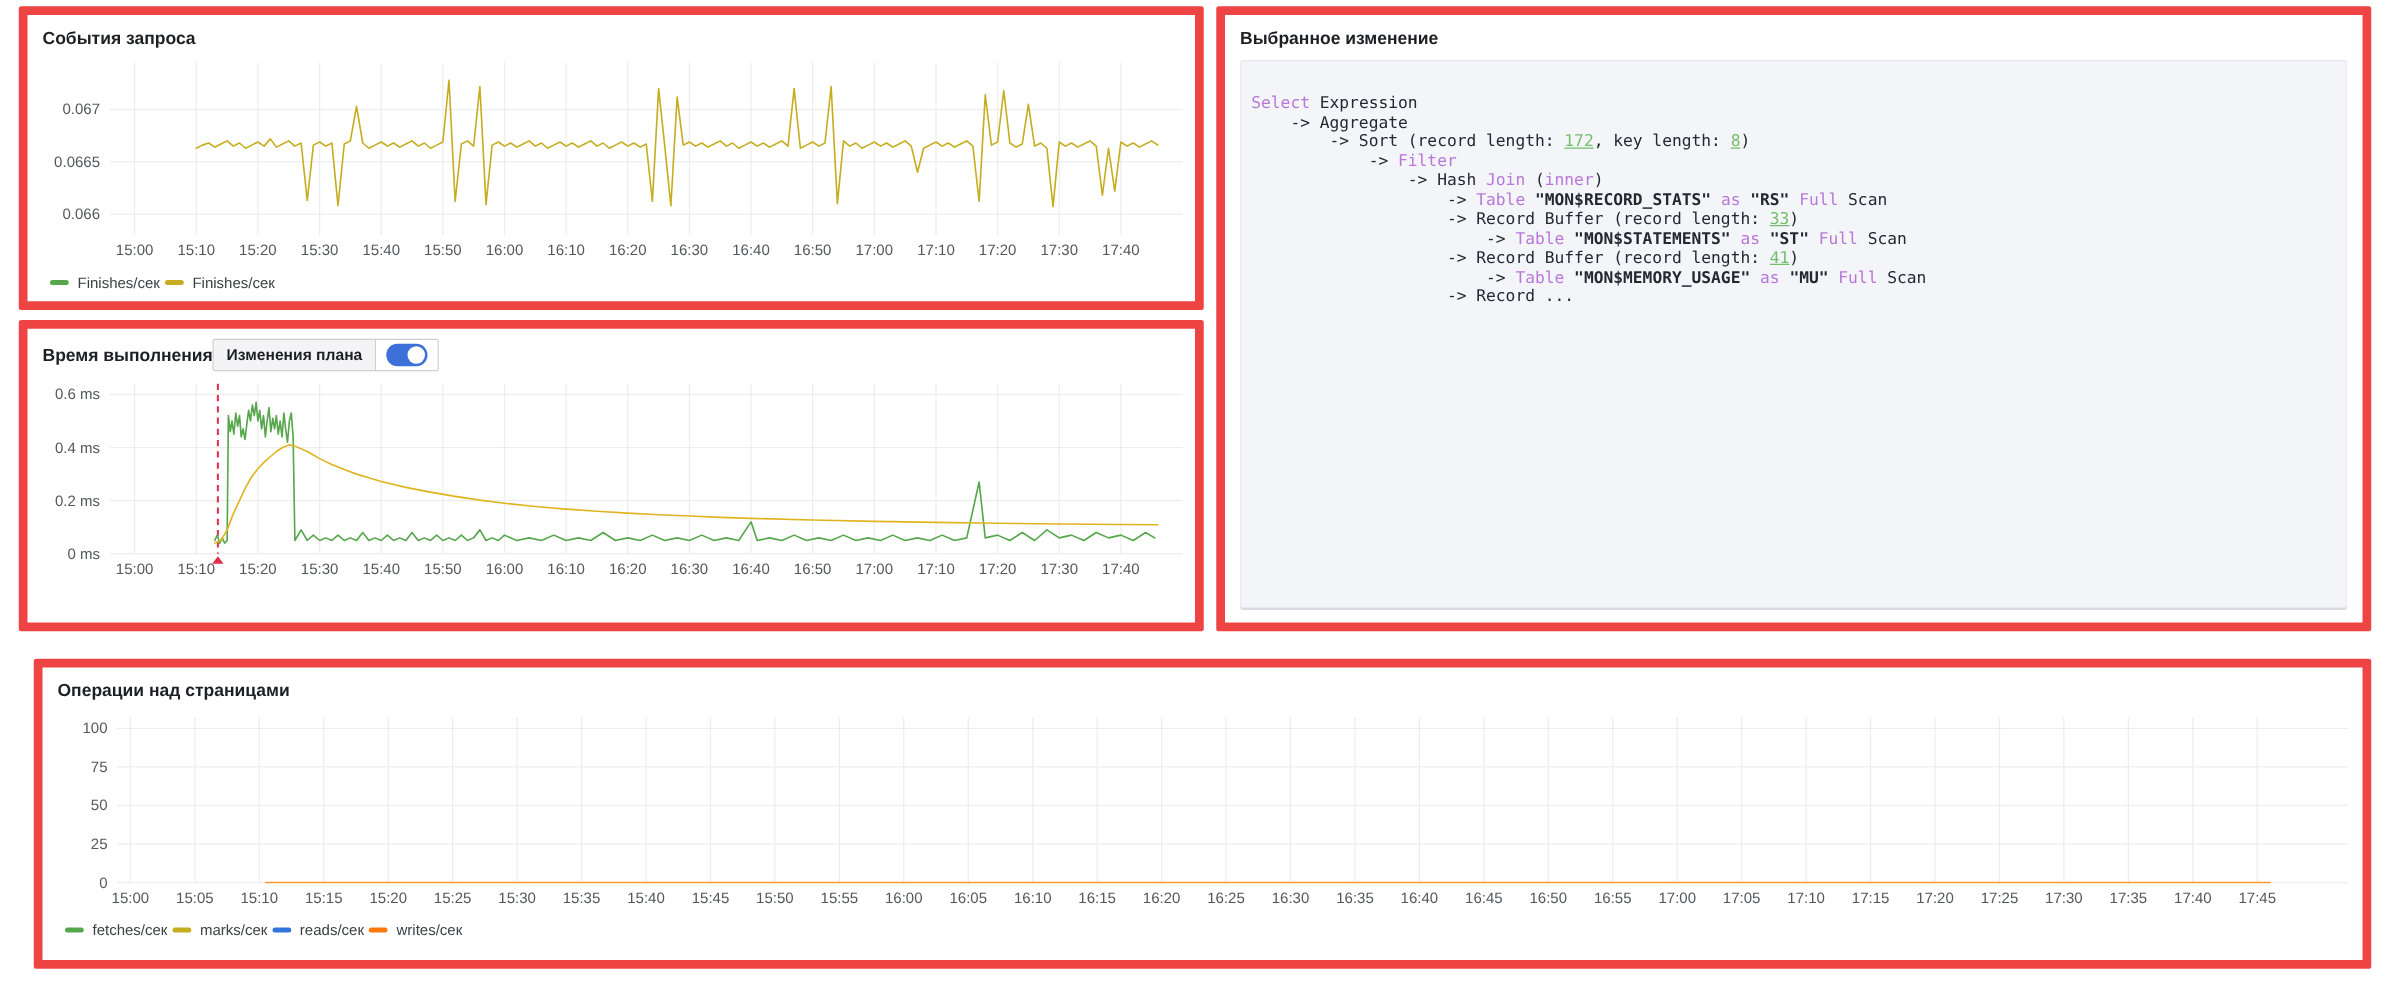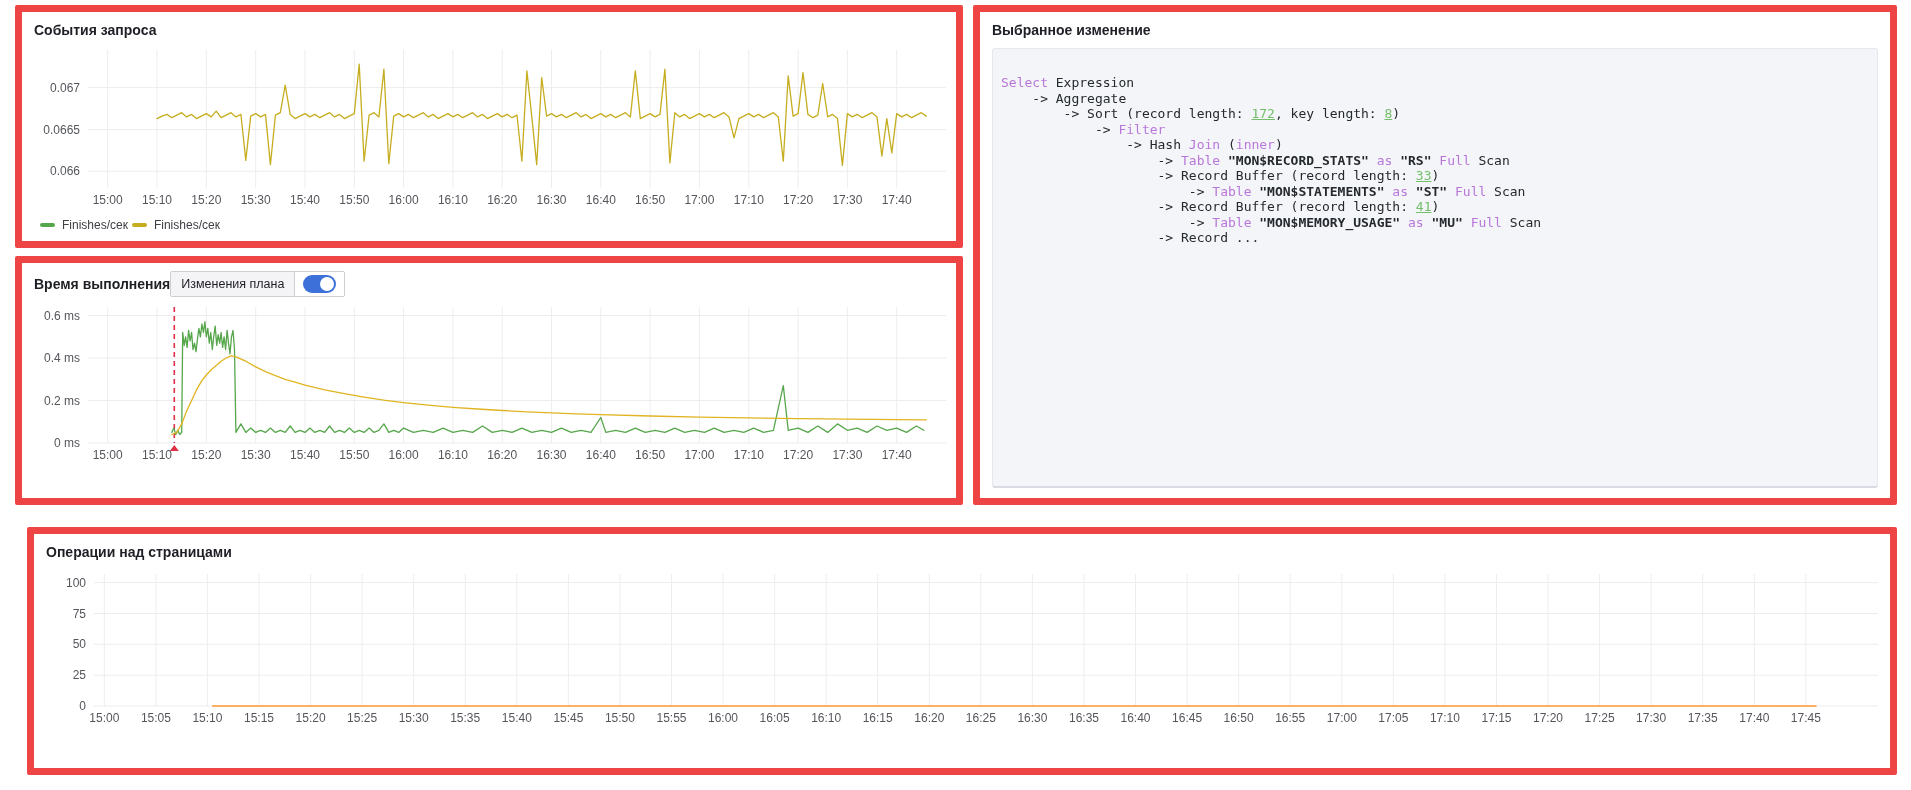--- a/index.html
+++ b/index.html
@@ -8,21 +8,21 @@
   .panel{position:absolute;background:#fff;border:7px solid #ef4444;border-radius:2px;
          box-sizing:border-box;padding:8px 12px;}
   .panel-title{font-size:14px;font-weight:700;color:#1e1f25;line-height:20px;}
   .panel-head{display:flex;align-items:center;}
   
   .legend{display:flex;align-items:center;gap:4px;font-size:12px;color:#3e4046;margin-top:2px;padding-left:6px;}
   .legend-item{display:flex;align-items:center;gap:7px;cursor:pointer;}
   .swatch{width:15px;height:4px;border-radius:2px;display:inline-block;}
   
   .plan-toggle{display:flex;align-items:stretch;border:1px solid #cdced4;border-radius:2px;overflow:hidden;}
-  .plan-toggle .lbl{background:#f4f4f6;padding:4px 10px;font-size:12.5px;font-weight:400;color:#1e1f25;
+  .plan-toggle .lbl{background:#f4f4f6;padding:4px 10px;font-size:12.5px;font-weight:700;color:#1e1f25;
                     border-right:1px solid #cdced4;display:flex;align-items:center;}
   .plan-toggle .sw{background:#fff;padding:3px 8px;display:flex;align-items:center;}
   .pill{width:33px;height:18px;border-radius:9px;background:#3d71d9;position:relative;cursor:pointer;}
   .knob{position:absolute;right:2px;top:2px;width:14px;height:14px;border-radius:50%;background:#fff;}
   
   .codeblock{margin-top:8px;background:#f4f5f9;border:1px solid #e7e8ee;border-bottom:2px solid #d9dae2;
              border-radius:3px;height:440px;box-sizing:border-box;padding:26px 8px;overflow:hidden;}
   .codeblock pre{margin:0;font-family:"DejaVu Sans Mono","Liberation Mono",monospace;
                  font-size:13px;line-height:15.5px;color:#24292e;white-space:pre;}
   .kw{color:#b877d9;} .num{color:#73bf69;text-decoration:underline;} .str{font-weight:700;color:#24292e;} .pl{color:#24292e;}
@@ -236,15 +236,33 @@
         <line x1="48" y1="113.2" x2="1832" y2="113.2" stroke="#ededf0" stroke-width="1"></line>
         <text x="40" y="117.2" text-anchor="end">25</text>
         <line x1="48" y1="82.3" x2="1832" y2="82.3" stroke="#ededf0" stroke-width="1"></line>
         <text x="40" y="86.3" text-anchor="end">50</text>
         <line x1="48" y1="51.5" x2="1832" y2="51.5" stroke="#ededf0" stroke-width="1"></line>
         <text x="40" y="55.5" text-anchor="end">75</text>
         <line x1="48" y1="20.6" x2="1832" y2="20.6" stroke="#ededf0" stroke-width="1"></line>
         <text x="40" y="24.6" text-anchor="end">100</text>
         <path d="M166.6 144.0L1770.1 144.0" fill="none" stroke="#ff9830" stroke-width="1.3" stroke-linejoin="round" stroke-linecap="round"></path>
       </svg>
+    <div class="legend">
+        <span class="legend-item">
+          <span class="swatch" style="background:#56a64b"></span>
+          <span>fetches/сек</span>
+        </span>
+        <span class="legend-item">
+          <span class="swatch" style="background:#c6ad20"></span>
+          <span>marks/сек</span>
+        </span>
+        <span class="legend-item">
+          <span class="swatch" style="background:#3274d9"></span>
+          <span>reads/сек</span>
+        </span>
+        <span class="legend-item">
+          <span class="swatch" style="background:#ff780a"></span>
+          <span>writes/сек</span>
+        </span>
+      </div>
   </div>
 
 </div>
 
 </body></html>

